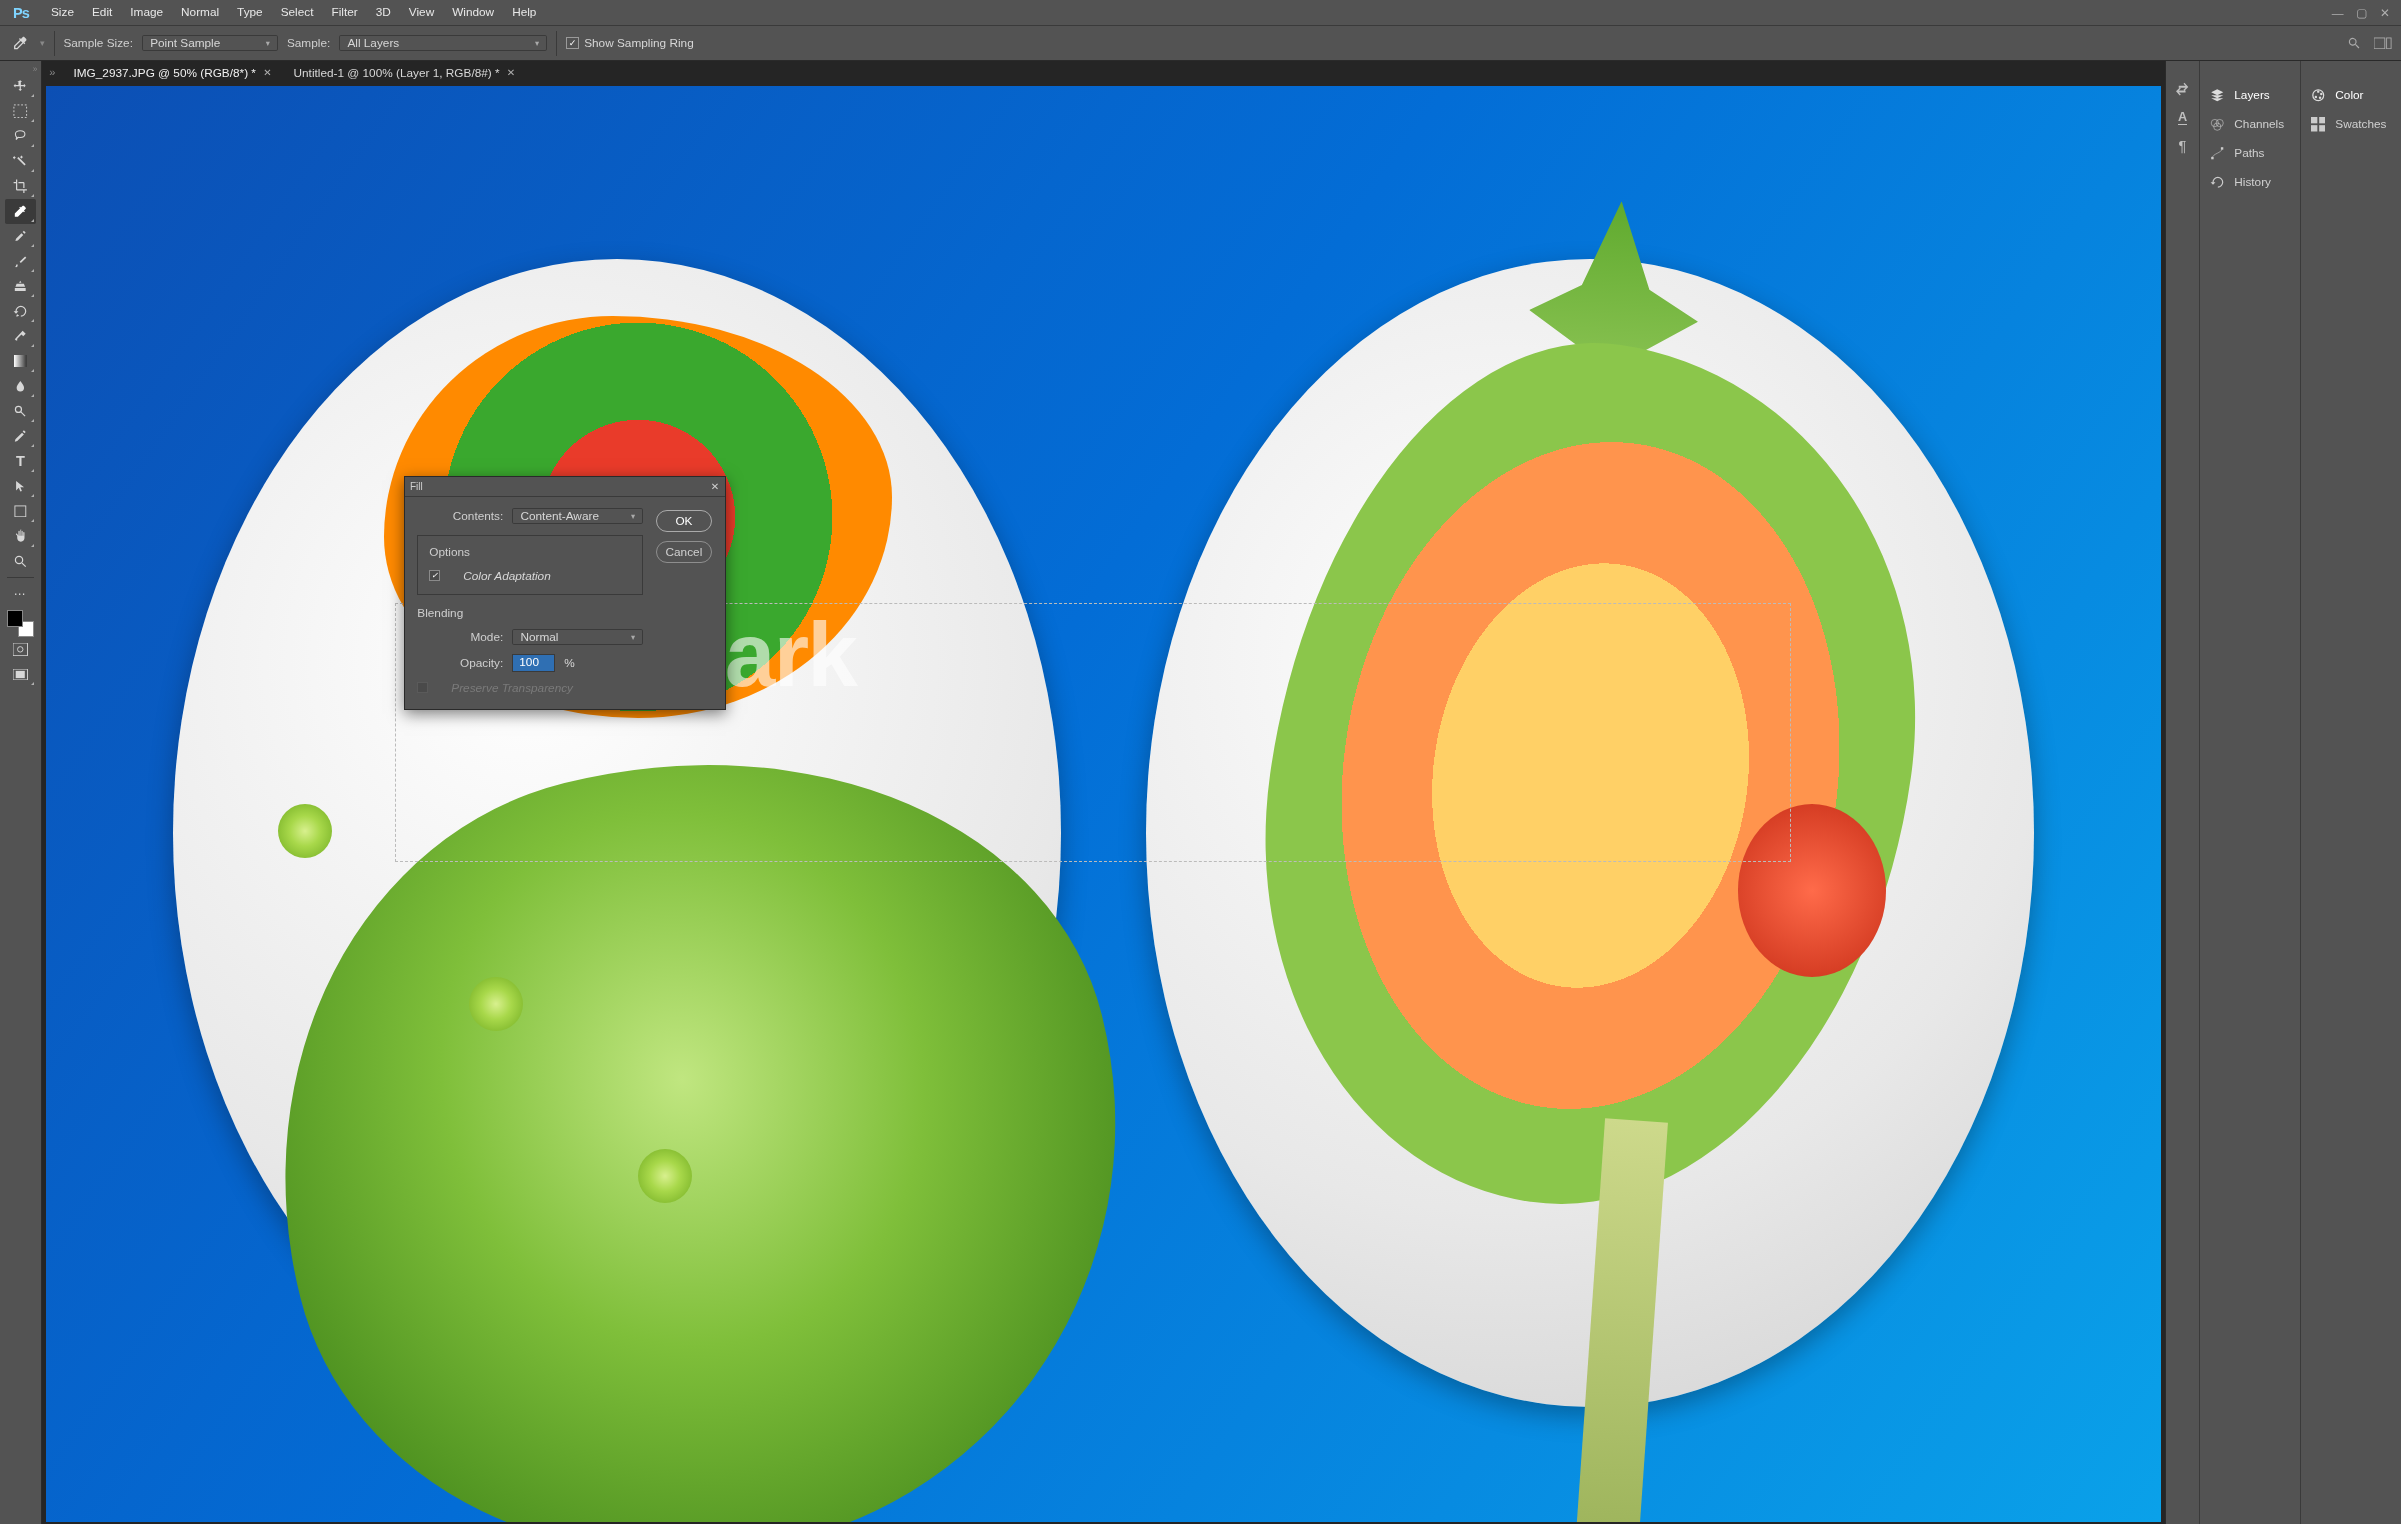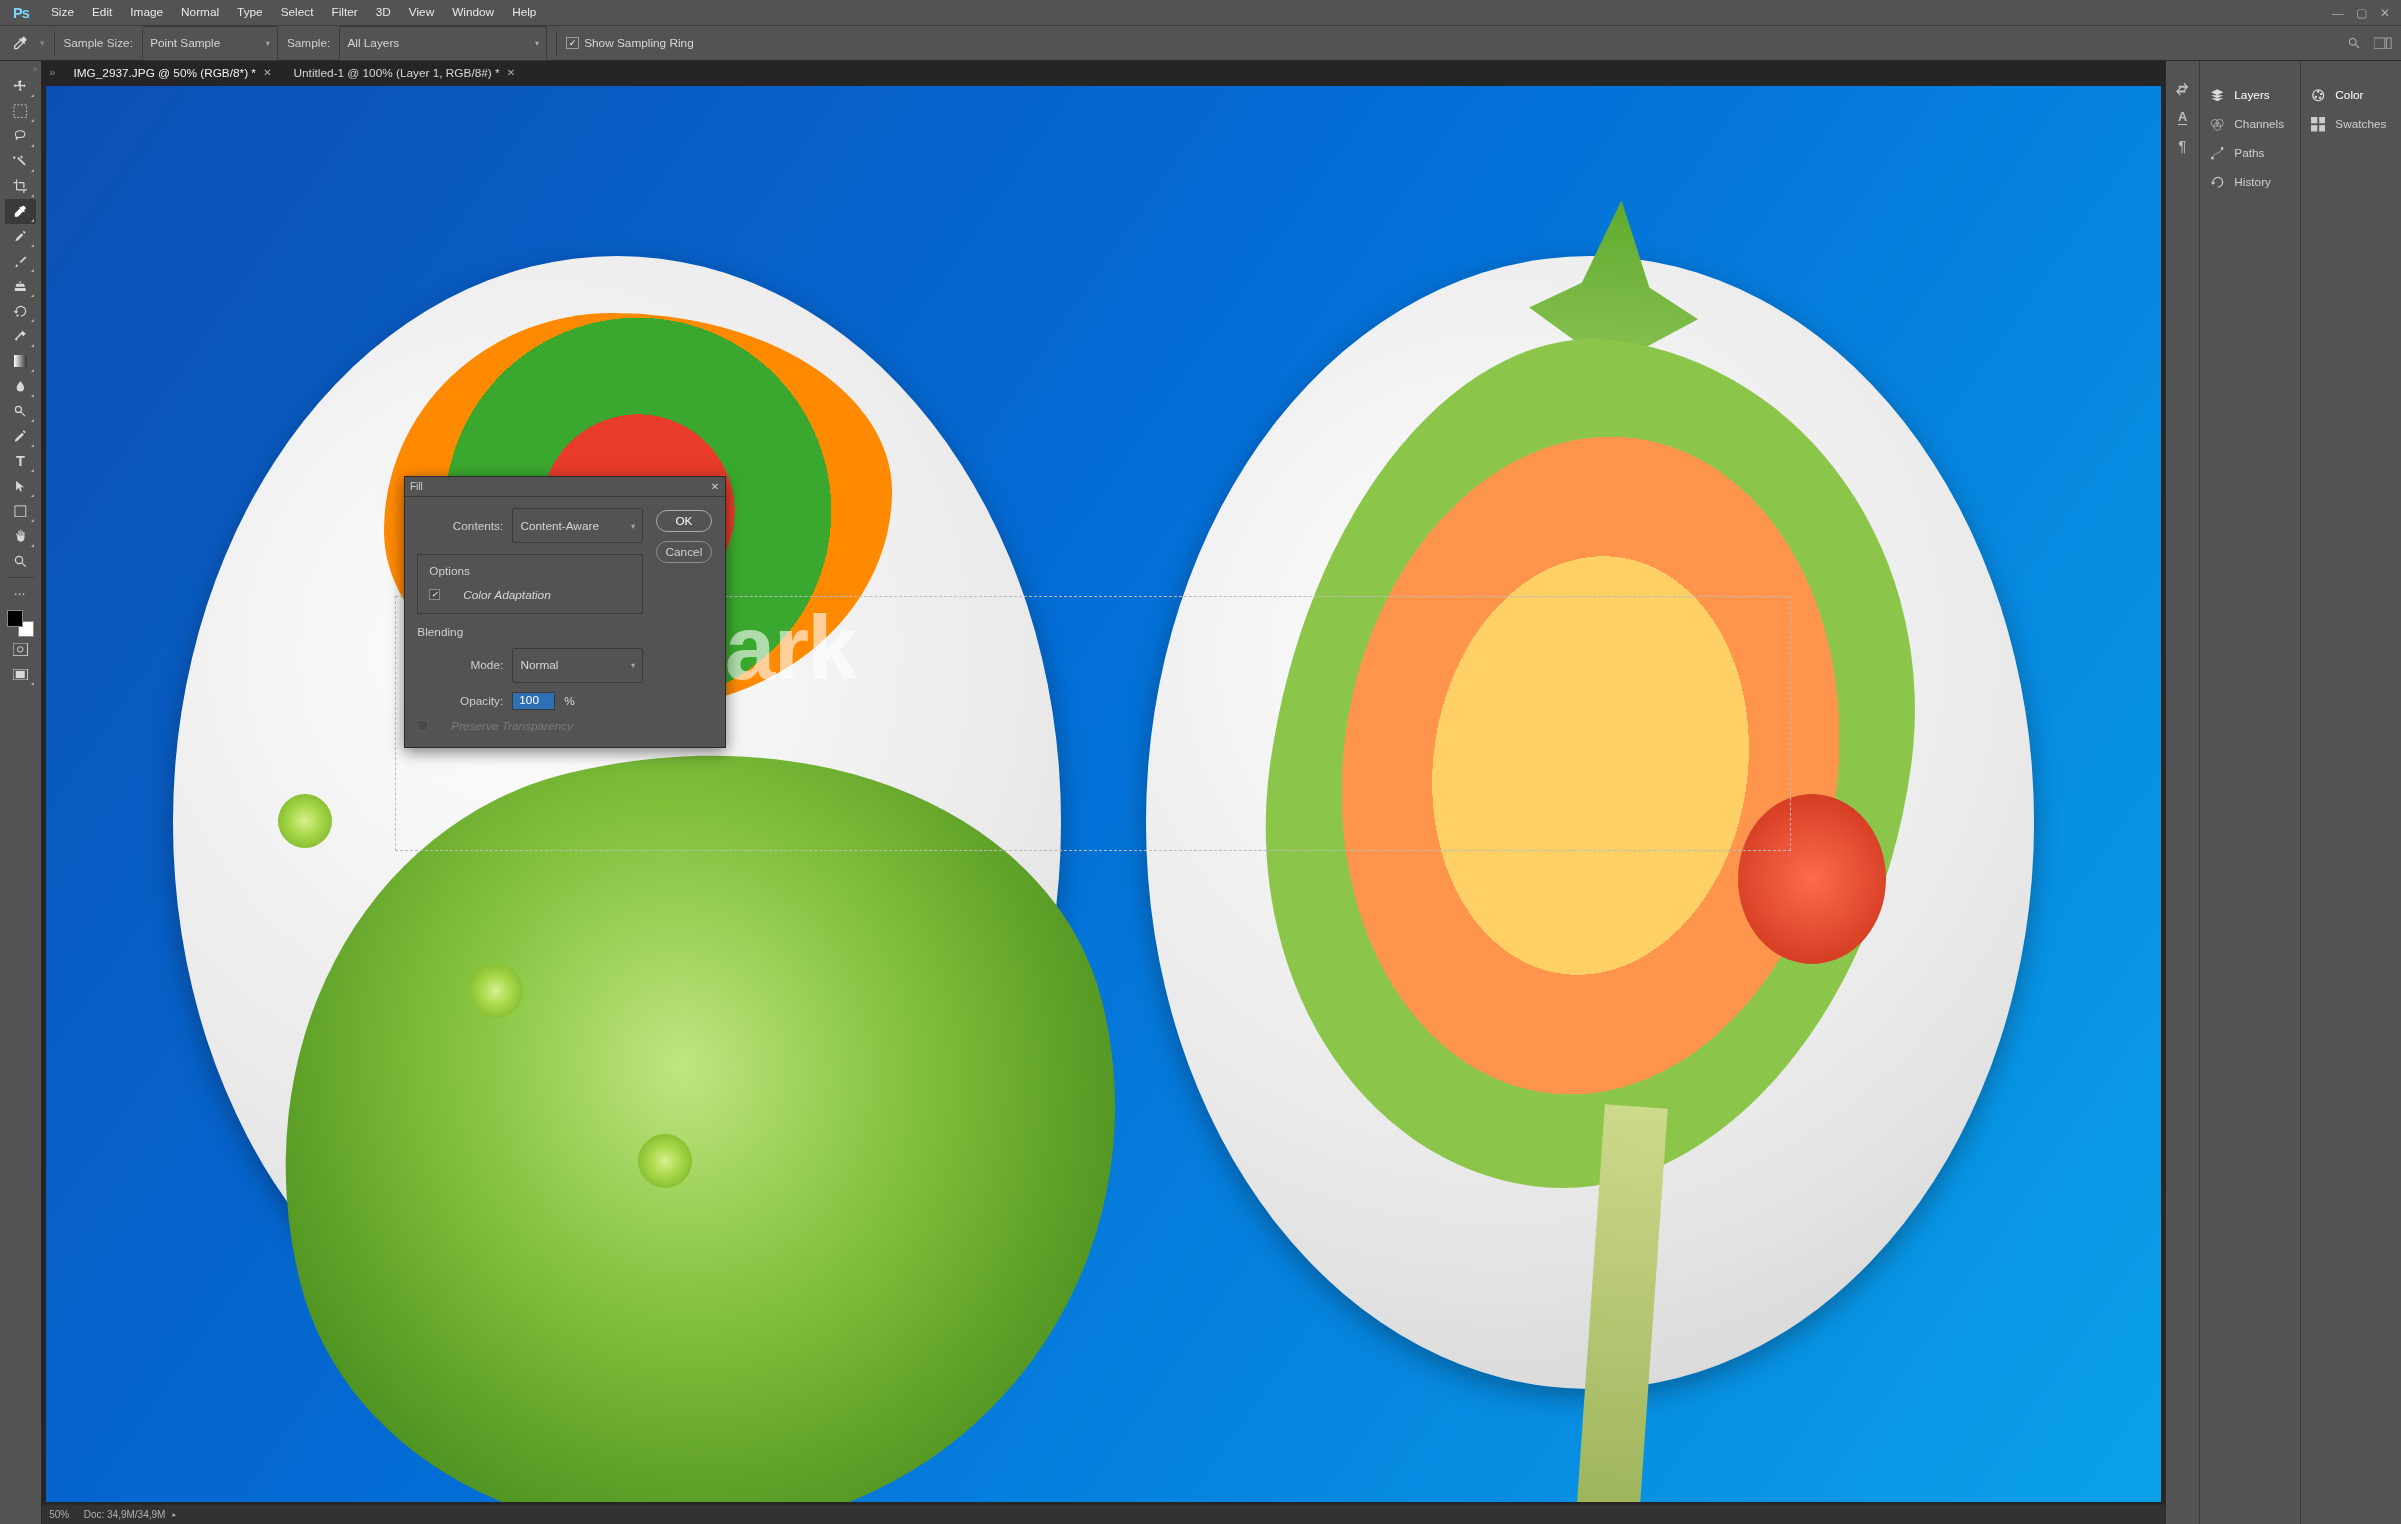--- a/index.html
+++ b/index.html
@@ -14,21 +14,21 @@
 .menu-item { padding: 0 9px; line-height: 25px; cursor: default; color: #e8e8e8; }
 .menu-spacer { flex: 1; }
 .window-controls { display: flex; gap: 12.7px; padding-right: 11px; color: #b0b0b0; }
 .window-controls span { cursor: default; }
 
 
 .options-bar { display: flex; align-items: center; height: 36px; background: #535353; border-top: 0.9px solid #3a3a3a; border-bottom: 0.9px solid #2a2a2a; padding: 0 9px; gap: 9px; }
 .options-bar .sep { width: 0.9px; height: 25px; background: #3a3a3a; }
 .tool-active-icon { width: 22px; height: 22px; display: flex; align-items: center; justify-content: center; }
 .options-bar .label { color: #cfcfcf; }
-.select-box { display: flex; align-items: center; justify-content: space-between; background: #535353; border: 0.9px solid #3a3a3a; height: 35px; padding: 0 7.2px; border-radius: 1.8px; color: #d7d7d7; }
+.select-box { display: flex; align-items: center; justify-content: space-between; background: #535353; border: 0.9px solid #3a3a3a; height: 16px; padding: 0 7.2px; border-radius: 1.8px; color: #d7d7d7; }
 .select-box.w150 { width: 136px; }
 .select-box.w230 { width: 208px; gap: 26px; }
 .chk { display: inline-flex; align-items: center; gap: 5.4px; }
 .chk .box { width: 12.7px; height: 12.7px; border: 0.9px solid #9a9a9a; background: #535353; display: flex; align-items: center; justify-content: center; }
 .chk .box.checked::after { content: "✓"; font-size: 9px; color: #fff; line-height: 1; }
 .right-icons { margin-left: auto; display: flex; gap: 12.7px; align-items: center; color: #888; }
 .tab { display: flex; align-items: center; gap: 7.2px; height: 23.6px; padding: 0 11px; color: #d7d7d7; cursor: default; }
 .tab.active { background: #252525; color: #f0f0f0; }
 .tab .close { color: #b0b0b0; font-size: 10px; }
 
@@ -390,30 +390,20 @@
               </div>
             </div>
             <div class="modal-right">
               <div class="btn primary">OK</div>
               <div class="btn">Cancel</div>
             </div>
           </div>
         </div>
 
       </div>
-      <div class="status-bar">
-        <div class="sb-field">
-            <span>50%</span>
-          </div>
-        <div class="sb-field">
-            <span>Doc: 34,9M/34,9M</span>
-            <span style="font-size:7.2px;margin-left:3.6px;">▸</span>
-          </div>
-        <div style="flex:1"></div>
-      </div>
     </div>
 
     <div class="right-side">
       <div class="dock-rail">
         <span>
             <svg width="16.3" height="16.3" viewBox="0 0 24 24">
               <path fill="#c0c0c0" d="M7 7h10l-3-3 1.4-1.4L21 9l-5.6 5.4L14 13l3-3H7zM17 17H7l3 3-1.4 1.4L3 15l5.6-5.4L10 11l-3 3h10z"></path>
             </svg>
           </span>
         <span style="font-size:12.7px;font-weight:600;border-bottom:0.9px solid #c0c0c0;">A</span>

